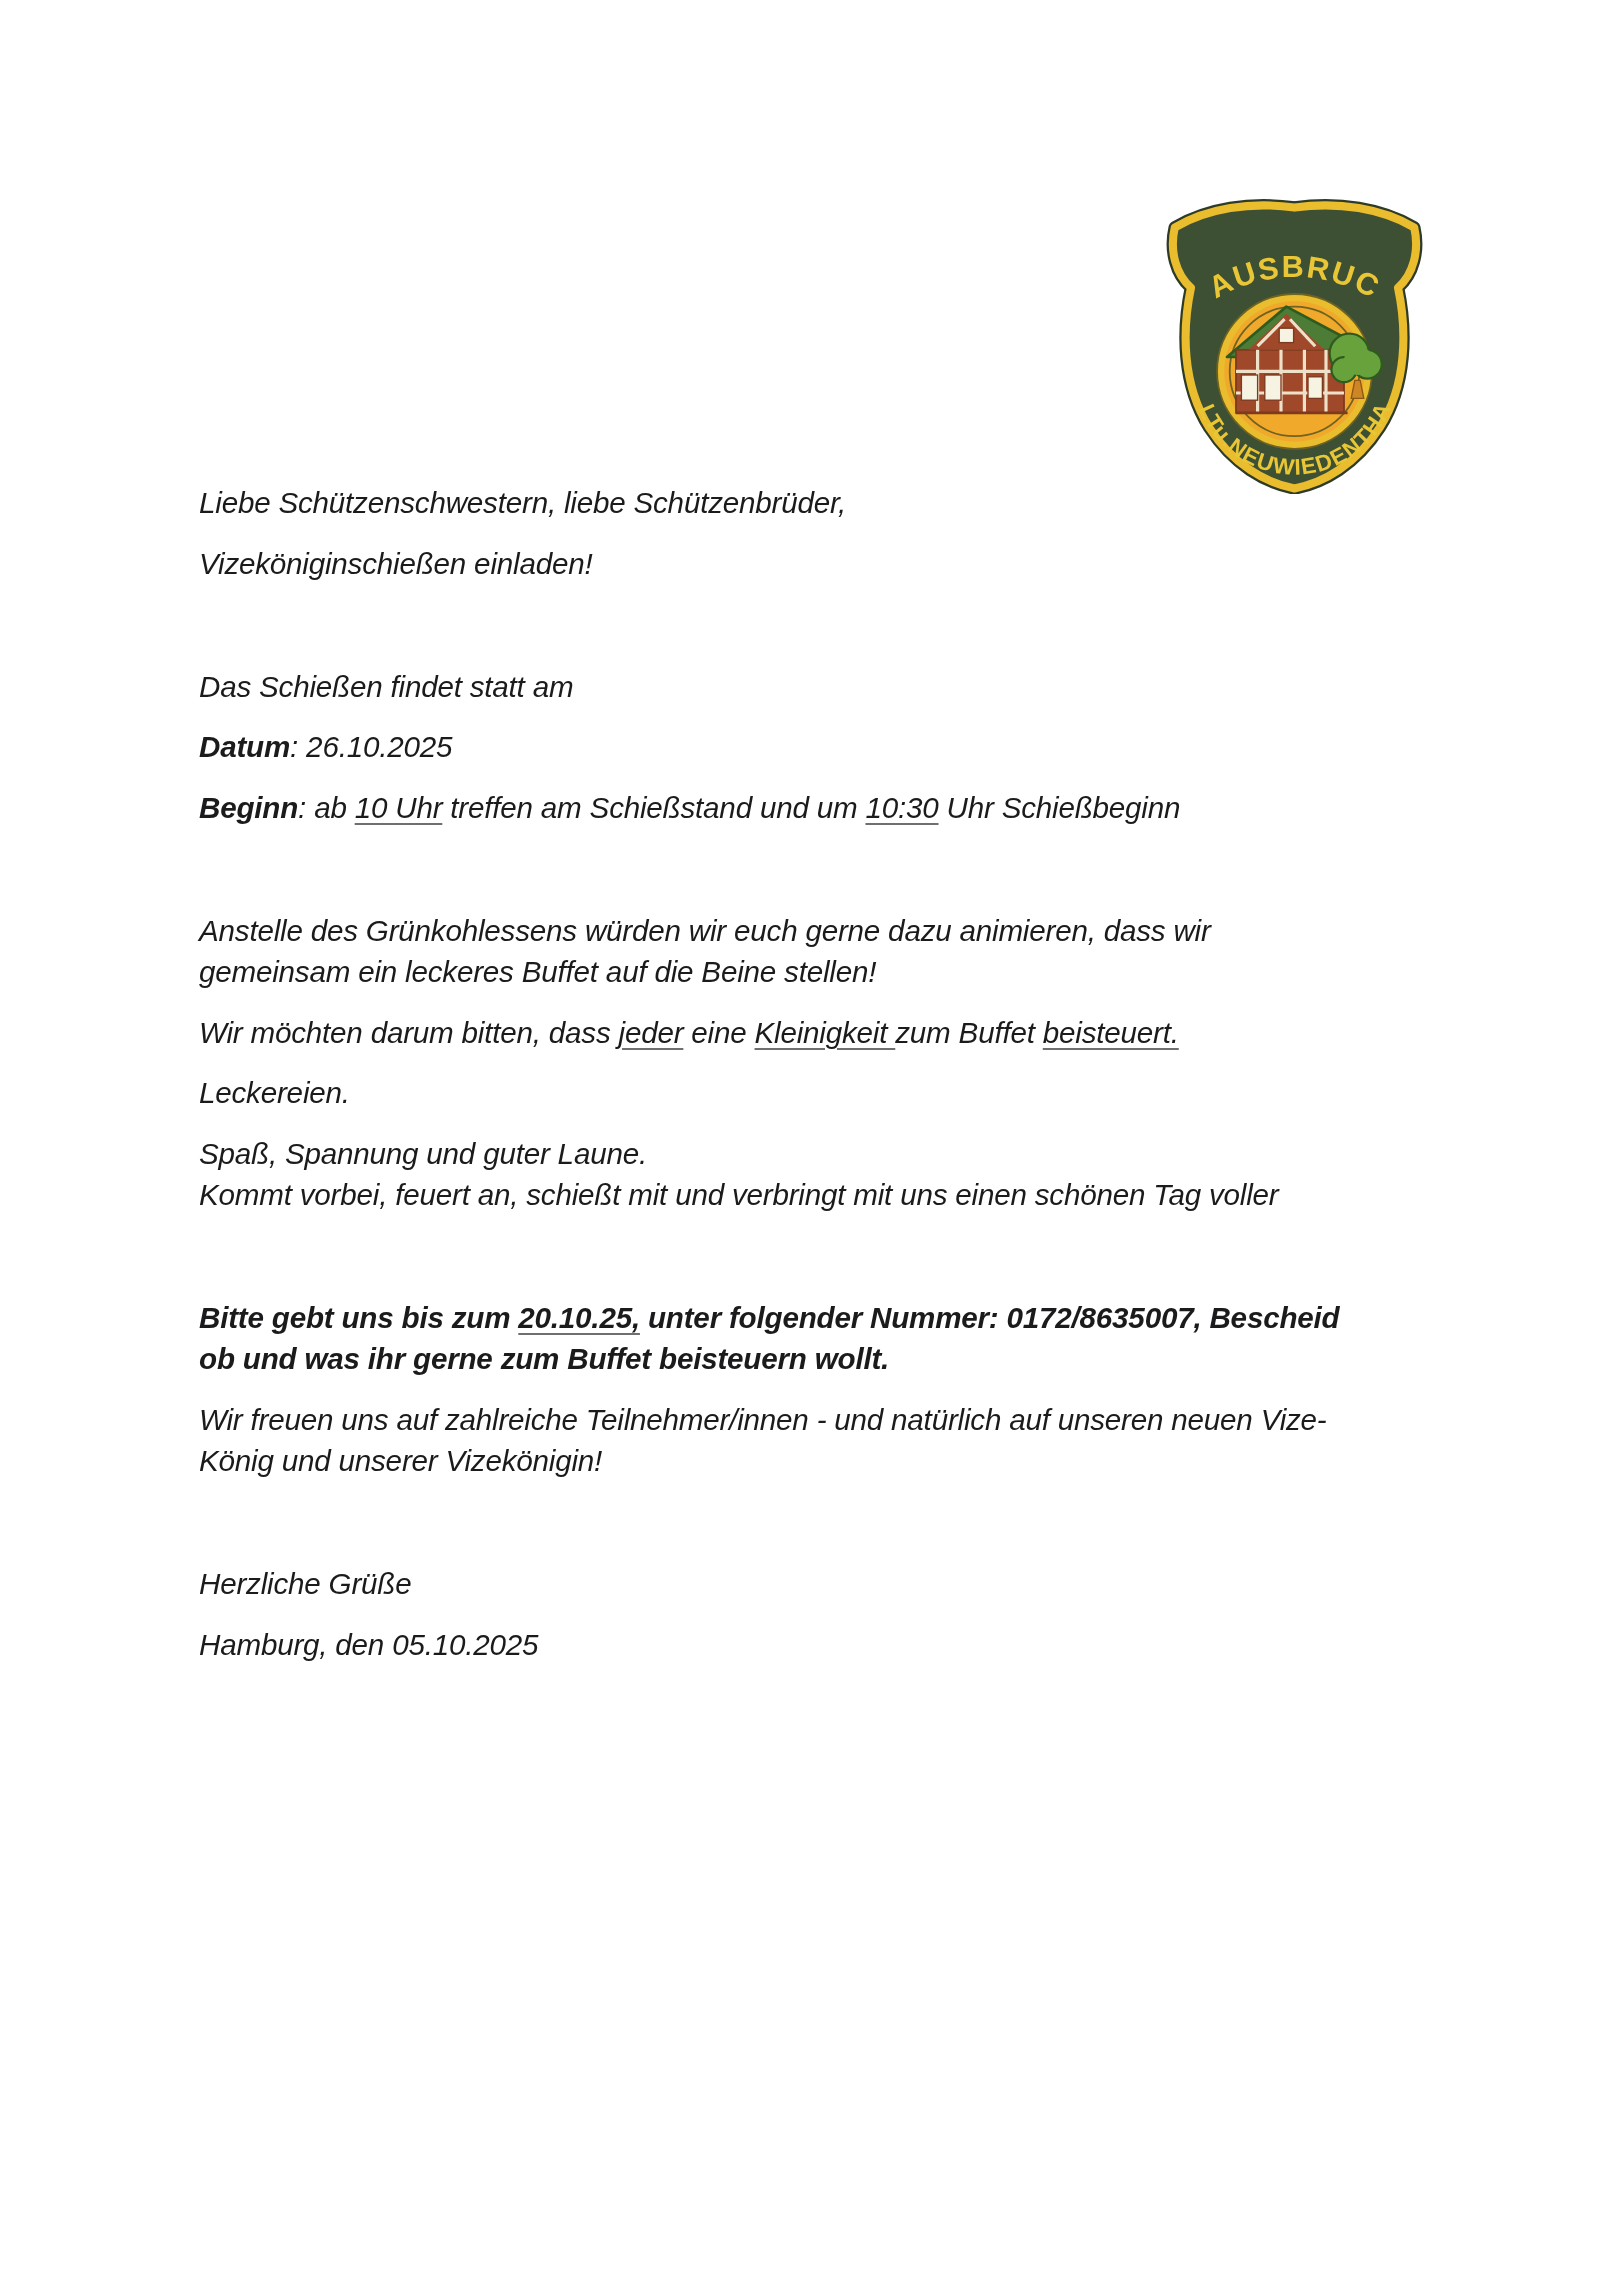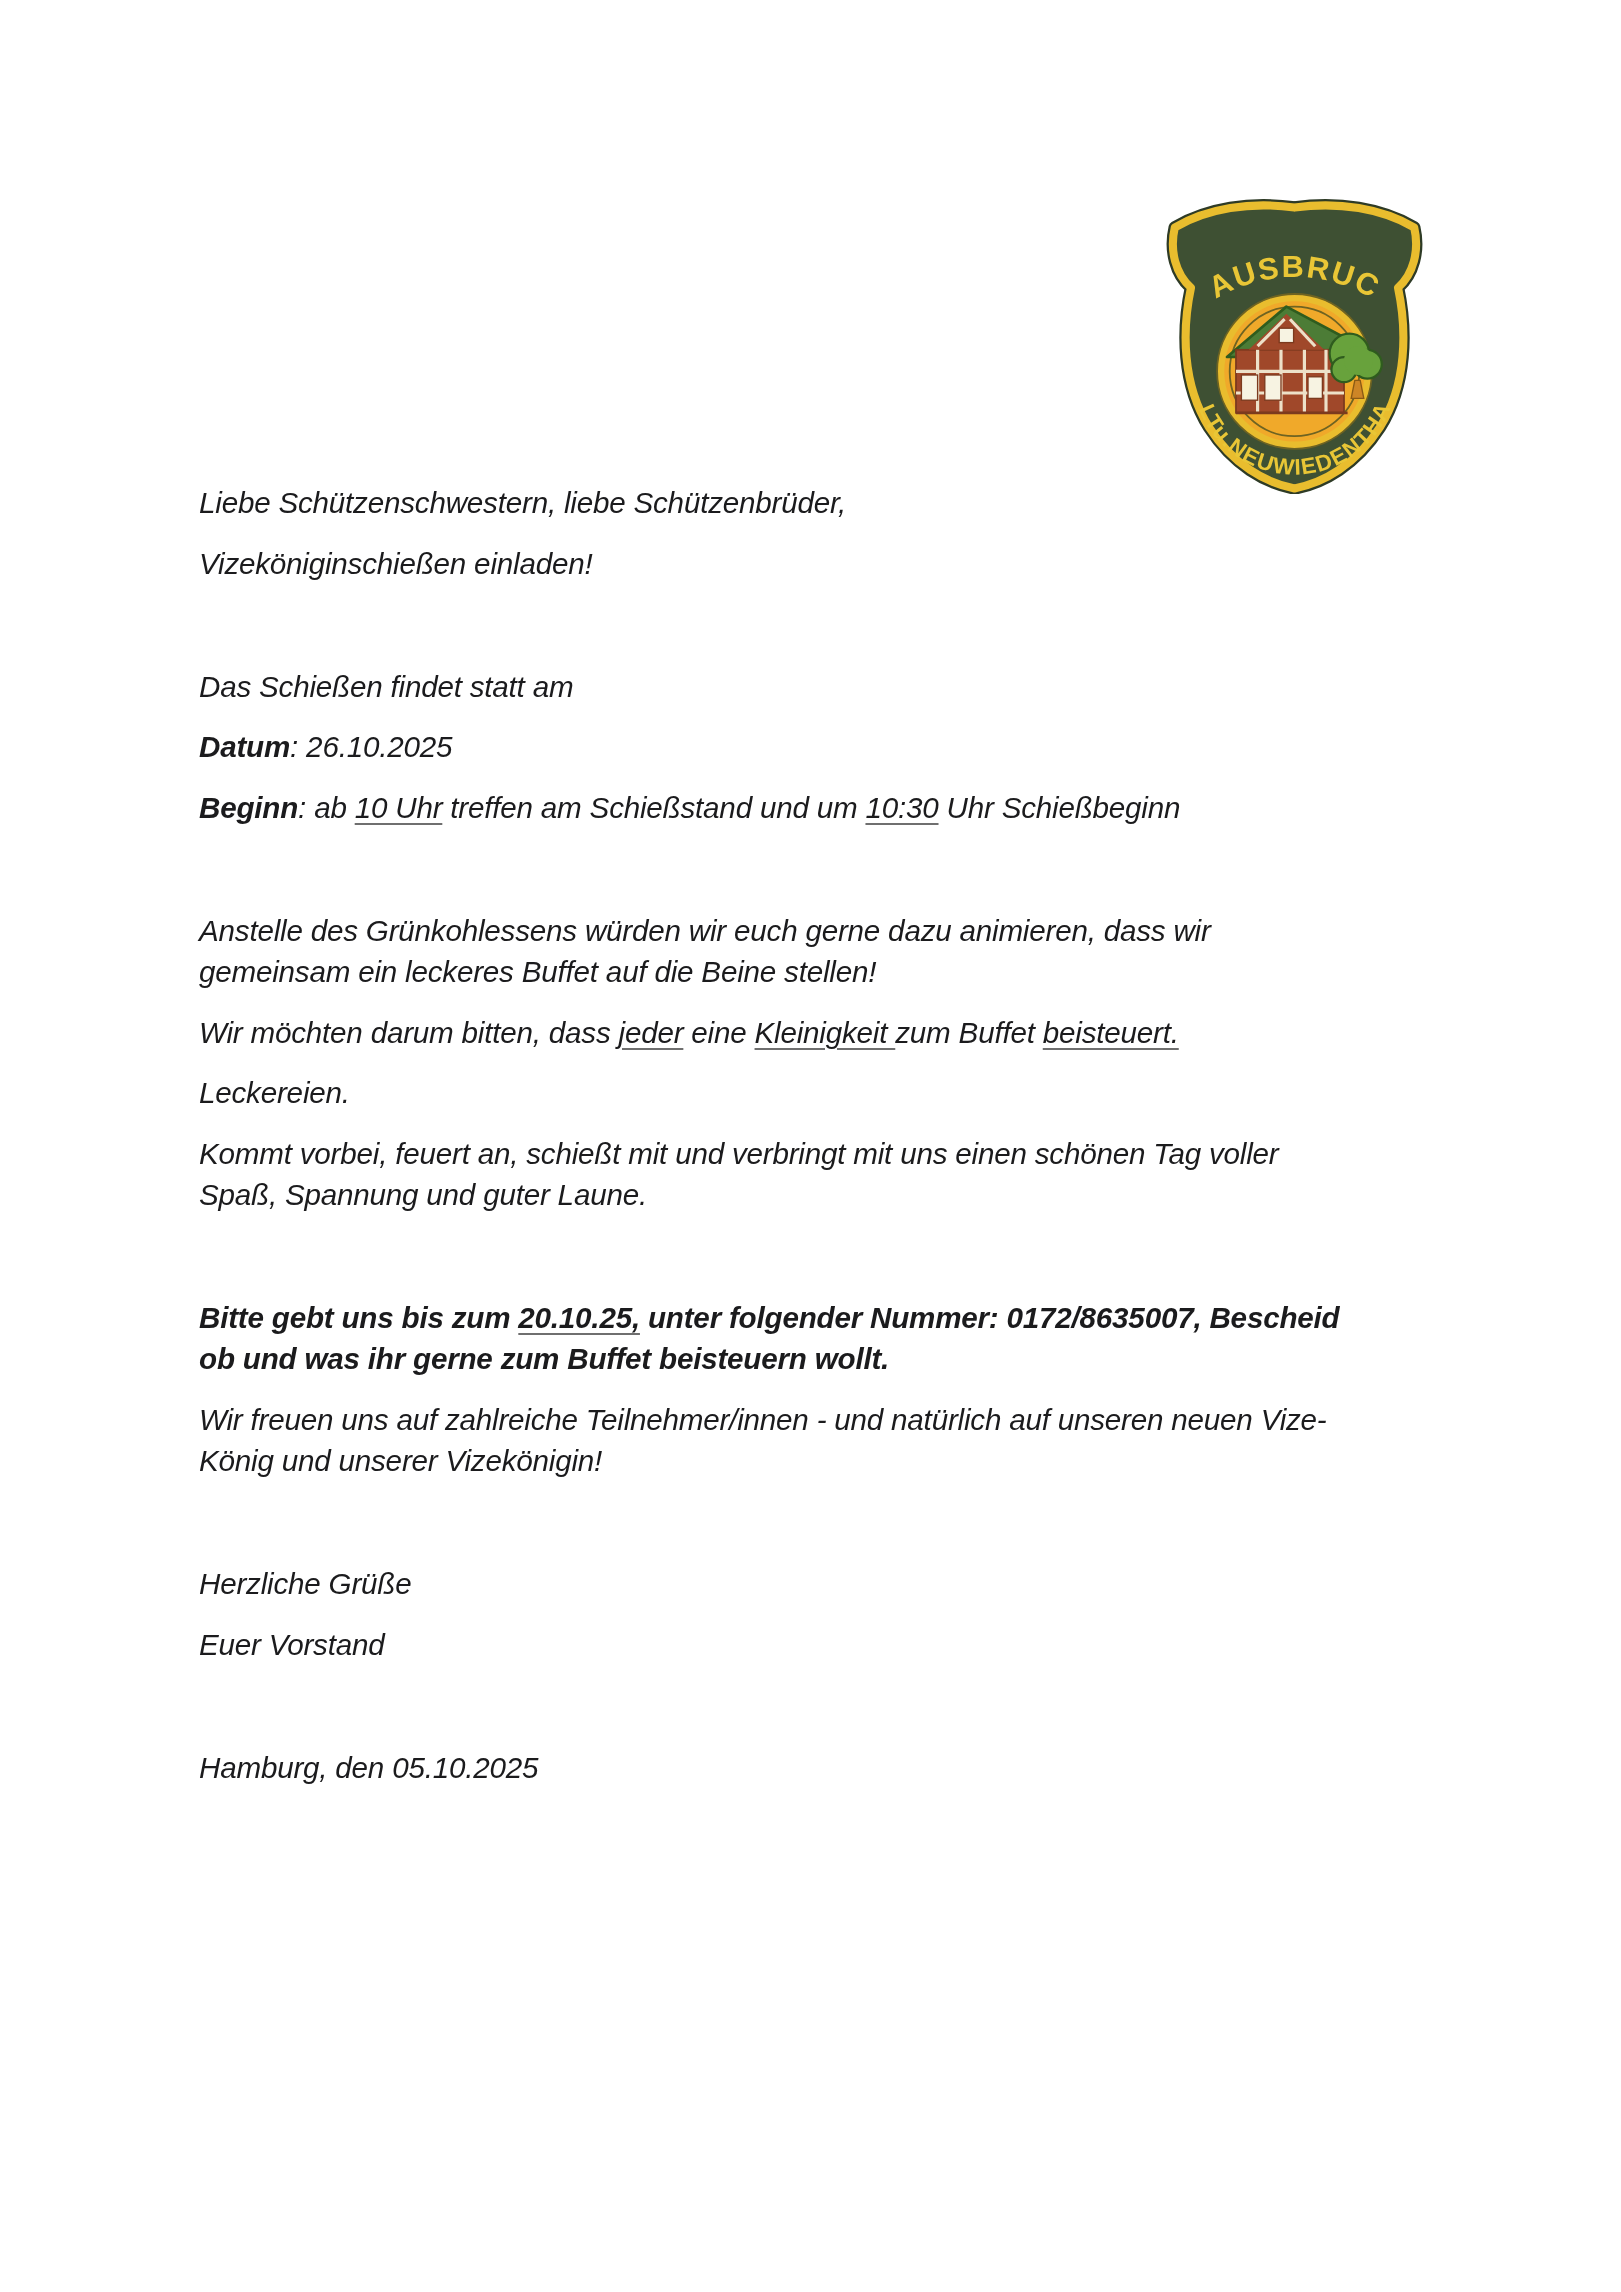--- a/index.html
+++ b/index.html
@@ -103,37 +103,34 @@
           <span class="line"><span>Anstelle des Grünkohlessens würden wir euch gerne dazu animieren, dass wir</span></span>
           <span class="line"><span>gemeinsam ein leckeres Buffet auf die Beine stellen!</span></span>
         </p>
         <p class="para gap-normal">
           <span class="line"><span>Wir möchten darum bitten, dass </span><span class="u">jeder</span><span> eine </span><span class="u">Kleinigkeit </span><span>zum Buffet </span><span class="u">beisteuert.</span></span>
         </p>
         <p class="para gap-normal">
           <span class="line"><span>Leckereien.</span></span>
         </p>
         <p class="para gap-blank">
+          <span class="line"><span>Spaß, Spannung und guter Laune.</span></span>
           <span class="line"><span>Kommt vorbei, feuert an, schießt mit und verbringt mit uns einen schönen Tag voller</span></span>
-          <span class="line"><span>Spaß, Spannung und guter Laune.</span></span>
         </p>
         <p class="para gap-normal">
           <span class="line"><span class="b">Bitte gebt uns bis zum </span><span class="b u">20.10.25,</span><span class="b"> unter folgender Nummer: 0172/8635007, Bescheid</span></span>
           <span class="line"><span class="b">ob und was ihr gerne zum Buffet beisteuern wollt.</span></span>
         </p>
         <p class="para gap-blank">
           <span class="line"><span>Wir freuen uns auf zahlreiche Teilnehmer/innen - und natürlich auf unseren neuen Vize-</span></span>
           <span class="line"><span>König und unserer Vizekönigin!</span></span>
         </p>
         <p class="para gap-normal">
           <span class="line"><span>Herzliche Grüße</span></span>
         </p>
-        <p class="para gap-blank">
-          <span class="line"><span>Euer Vorstand</span></span>
-        </p>
         <p class="para gap-normal">
           <span class="line"><span>Hamburg, den 05.10.2025</span></span>
         </p>
       </div>
   </div>
 
 </div>
 
 
 </body></html>

